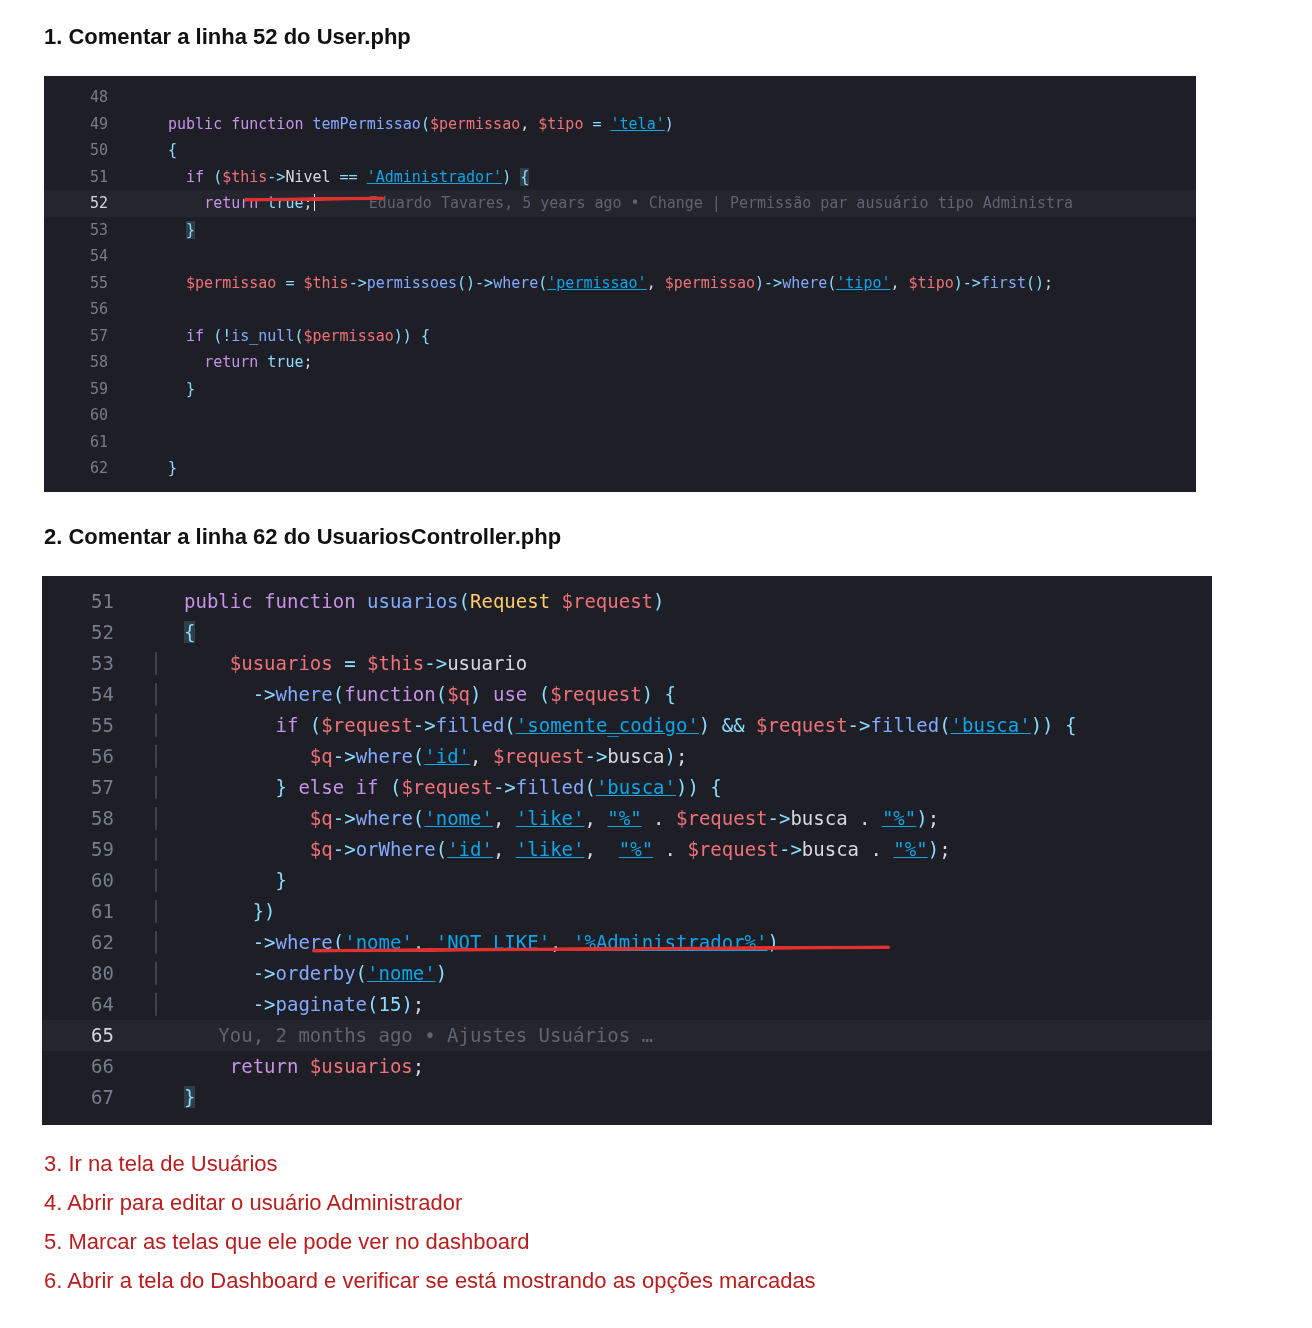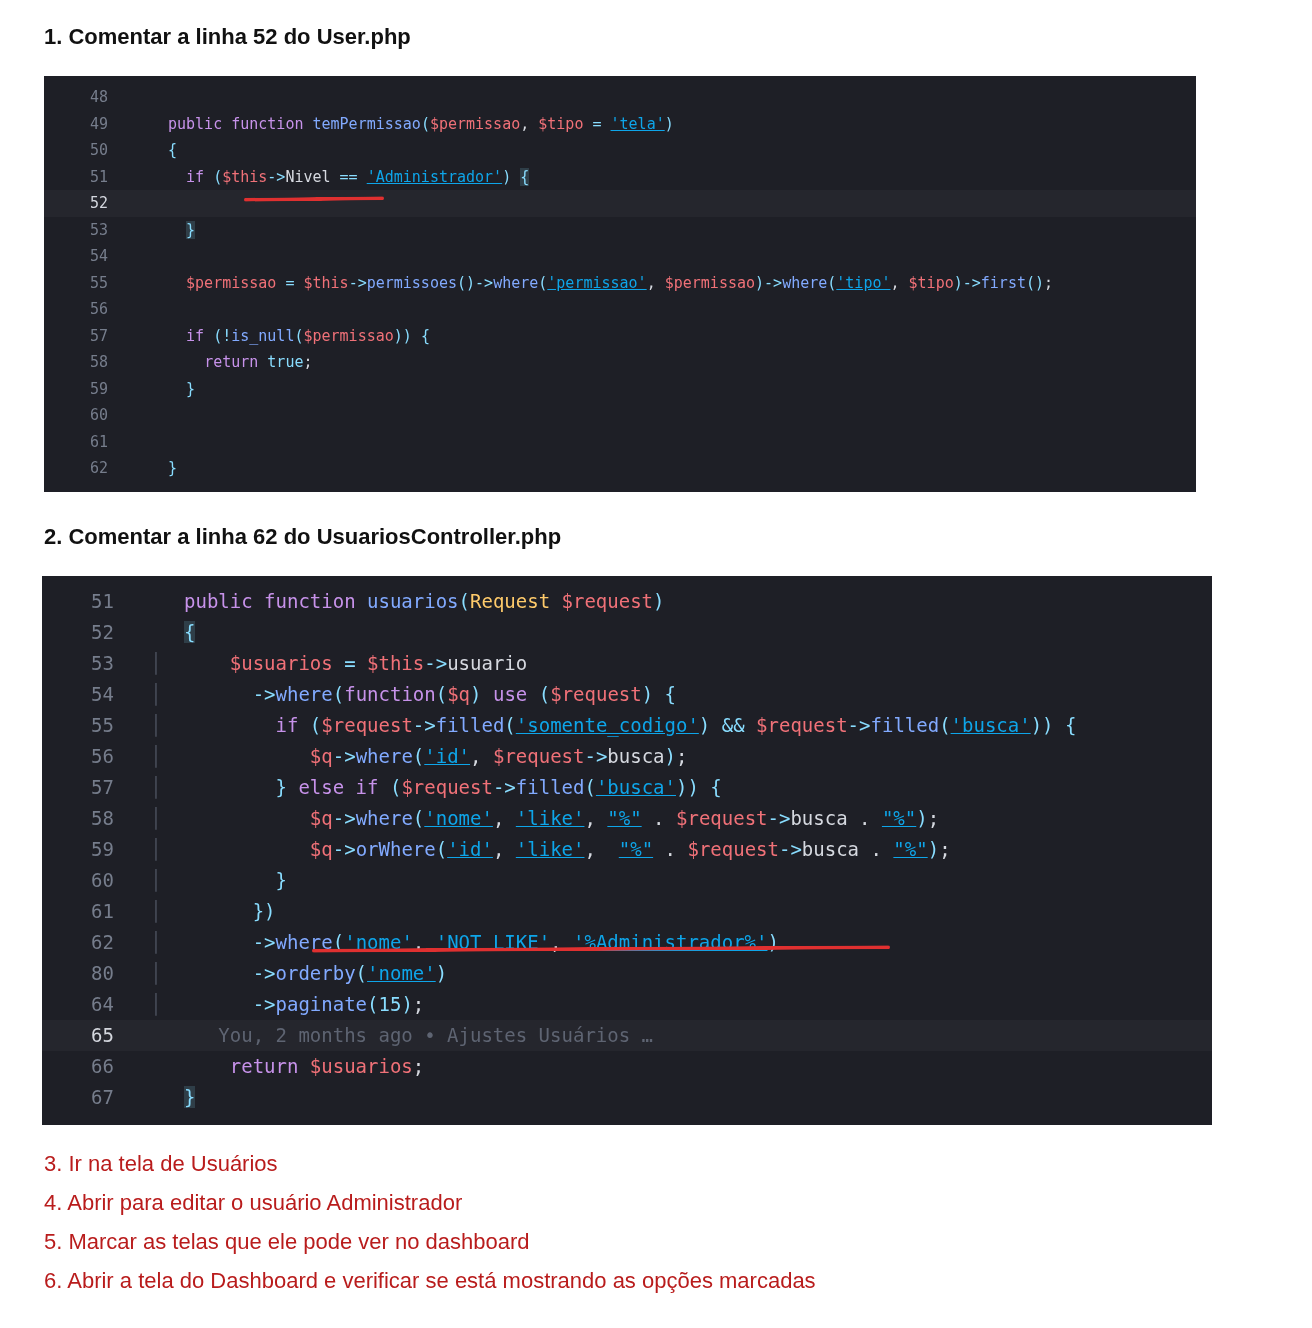--- a/index.html
+++ b/index.html
@@ -162,20 +162,21 @@
 
     <div class="code-row">
       <span class="gutter">51</span>
       <span class="fold"></span>
       <span class="code-text"><span class="plain">  </span><span class="kw">if</span><span class="plain"> </span><span class="punc">(</span><span class="var">$this</span><span class="punc">-&gt;</span><span class="plain">Nivel</span><span class="punc"> == </span><span class="str">'Administrador'</span><span class="punc">)</span><span class="plain"> </span><span class="brace-hl">{</span></span>
     </div>
 
     <div class="code-row blame-line">
       <span class="gutter cur">52</span>
       <span class="fold"></span>
+      <span class="code-text"><span class="plain">    </span><span class="kw">return</span><span class="plain"> </span><span class="punc">true</span><span class="plain">;</span><span class="caret"></span><span class="blame">      </span><span class="blame">Eduardo Tavares, 5 years ago • Change | Permissão par ausuário tipo Administra</span></span>
     </div>
 
     <div class="code-row">
       <span class="gutter">53</span>
       <span class="fold"></span>
       <span class="code-text"><span class="plain">  </span><span class="brace-hl">}</span></span>
     </div>
 
     <div class="code-row">
       <span class="gutter">54</span>

